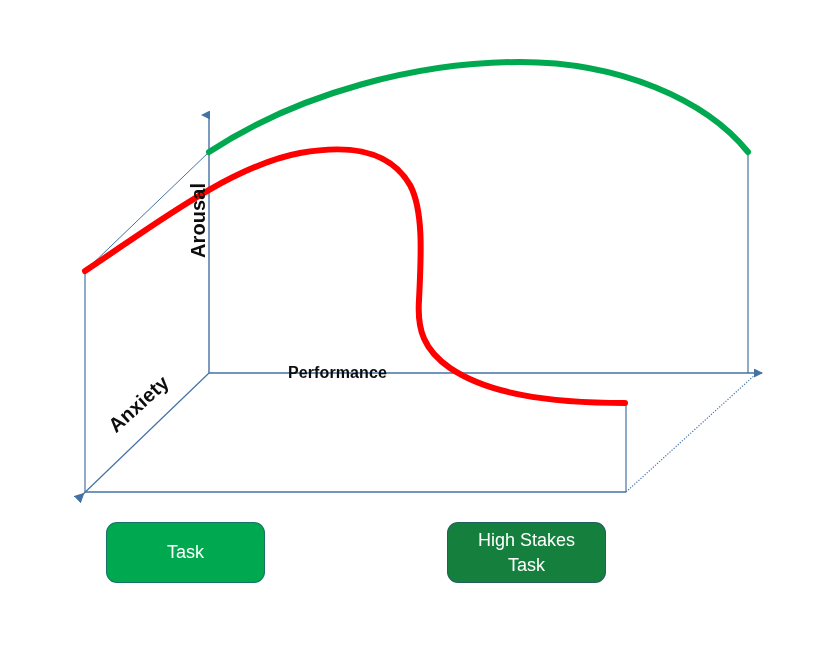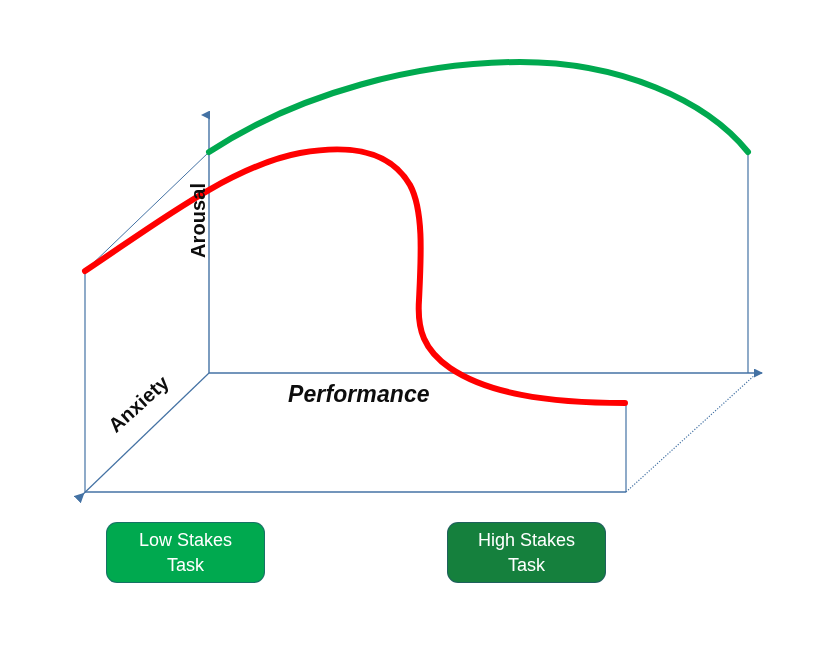--- a/index.html
+++ b/index.html
@@ -41,23 +41,22 @@
   }
   #label-anxiety {
     left: 104px;
     top: 420px;
     font-size: 20px;
     transform: rotate(-42deg);
     transform-origin: 0 0;
   }
   #label-performance {
     left: 288px;
-    top: 381px;
-    font-size: 23px;
-    font-style: italic;
+    top: 364px;
+    font-size: 16px;
   }
   .legend-box {
     position: absolute;
     width: 159px;
     height: 61px;
     border-radius: 11px;
     display: flex;
     flex-direction: column;
     align-items: center;
     justify-content: center;
@@ -133,21 +132,20 @@
              C 487 393, 545 403, 625 403" fill="none" stroke="#FF0000" stroke-width="6" stroke-linecap="round" stroke-linejoin="round"></path>
   </svg>
 
   <div class="axis-label" id="label-arousal">Arousal</div>
 
   <div class="axis-label" id="label-anxiety">Anxiety</div>
 
   <div class="axis-label" id="label-performance">Performance</div>
 
   <div class="legend-box" id="legend-low-stakes" style="background: rgb(0, 169, 79);">
-    <span class="legend-line">Low Stakes</span>
     <span class="legend-line">Task</span>
   </div>
 
   <div class="legend-box" id="legend-high-stakes" style="background: #15803d;">
     <span class="legend-line">High Stakes</span>
     <span class="legend-line">Task</span>
   </div>
 
 </div>
 

